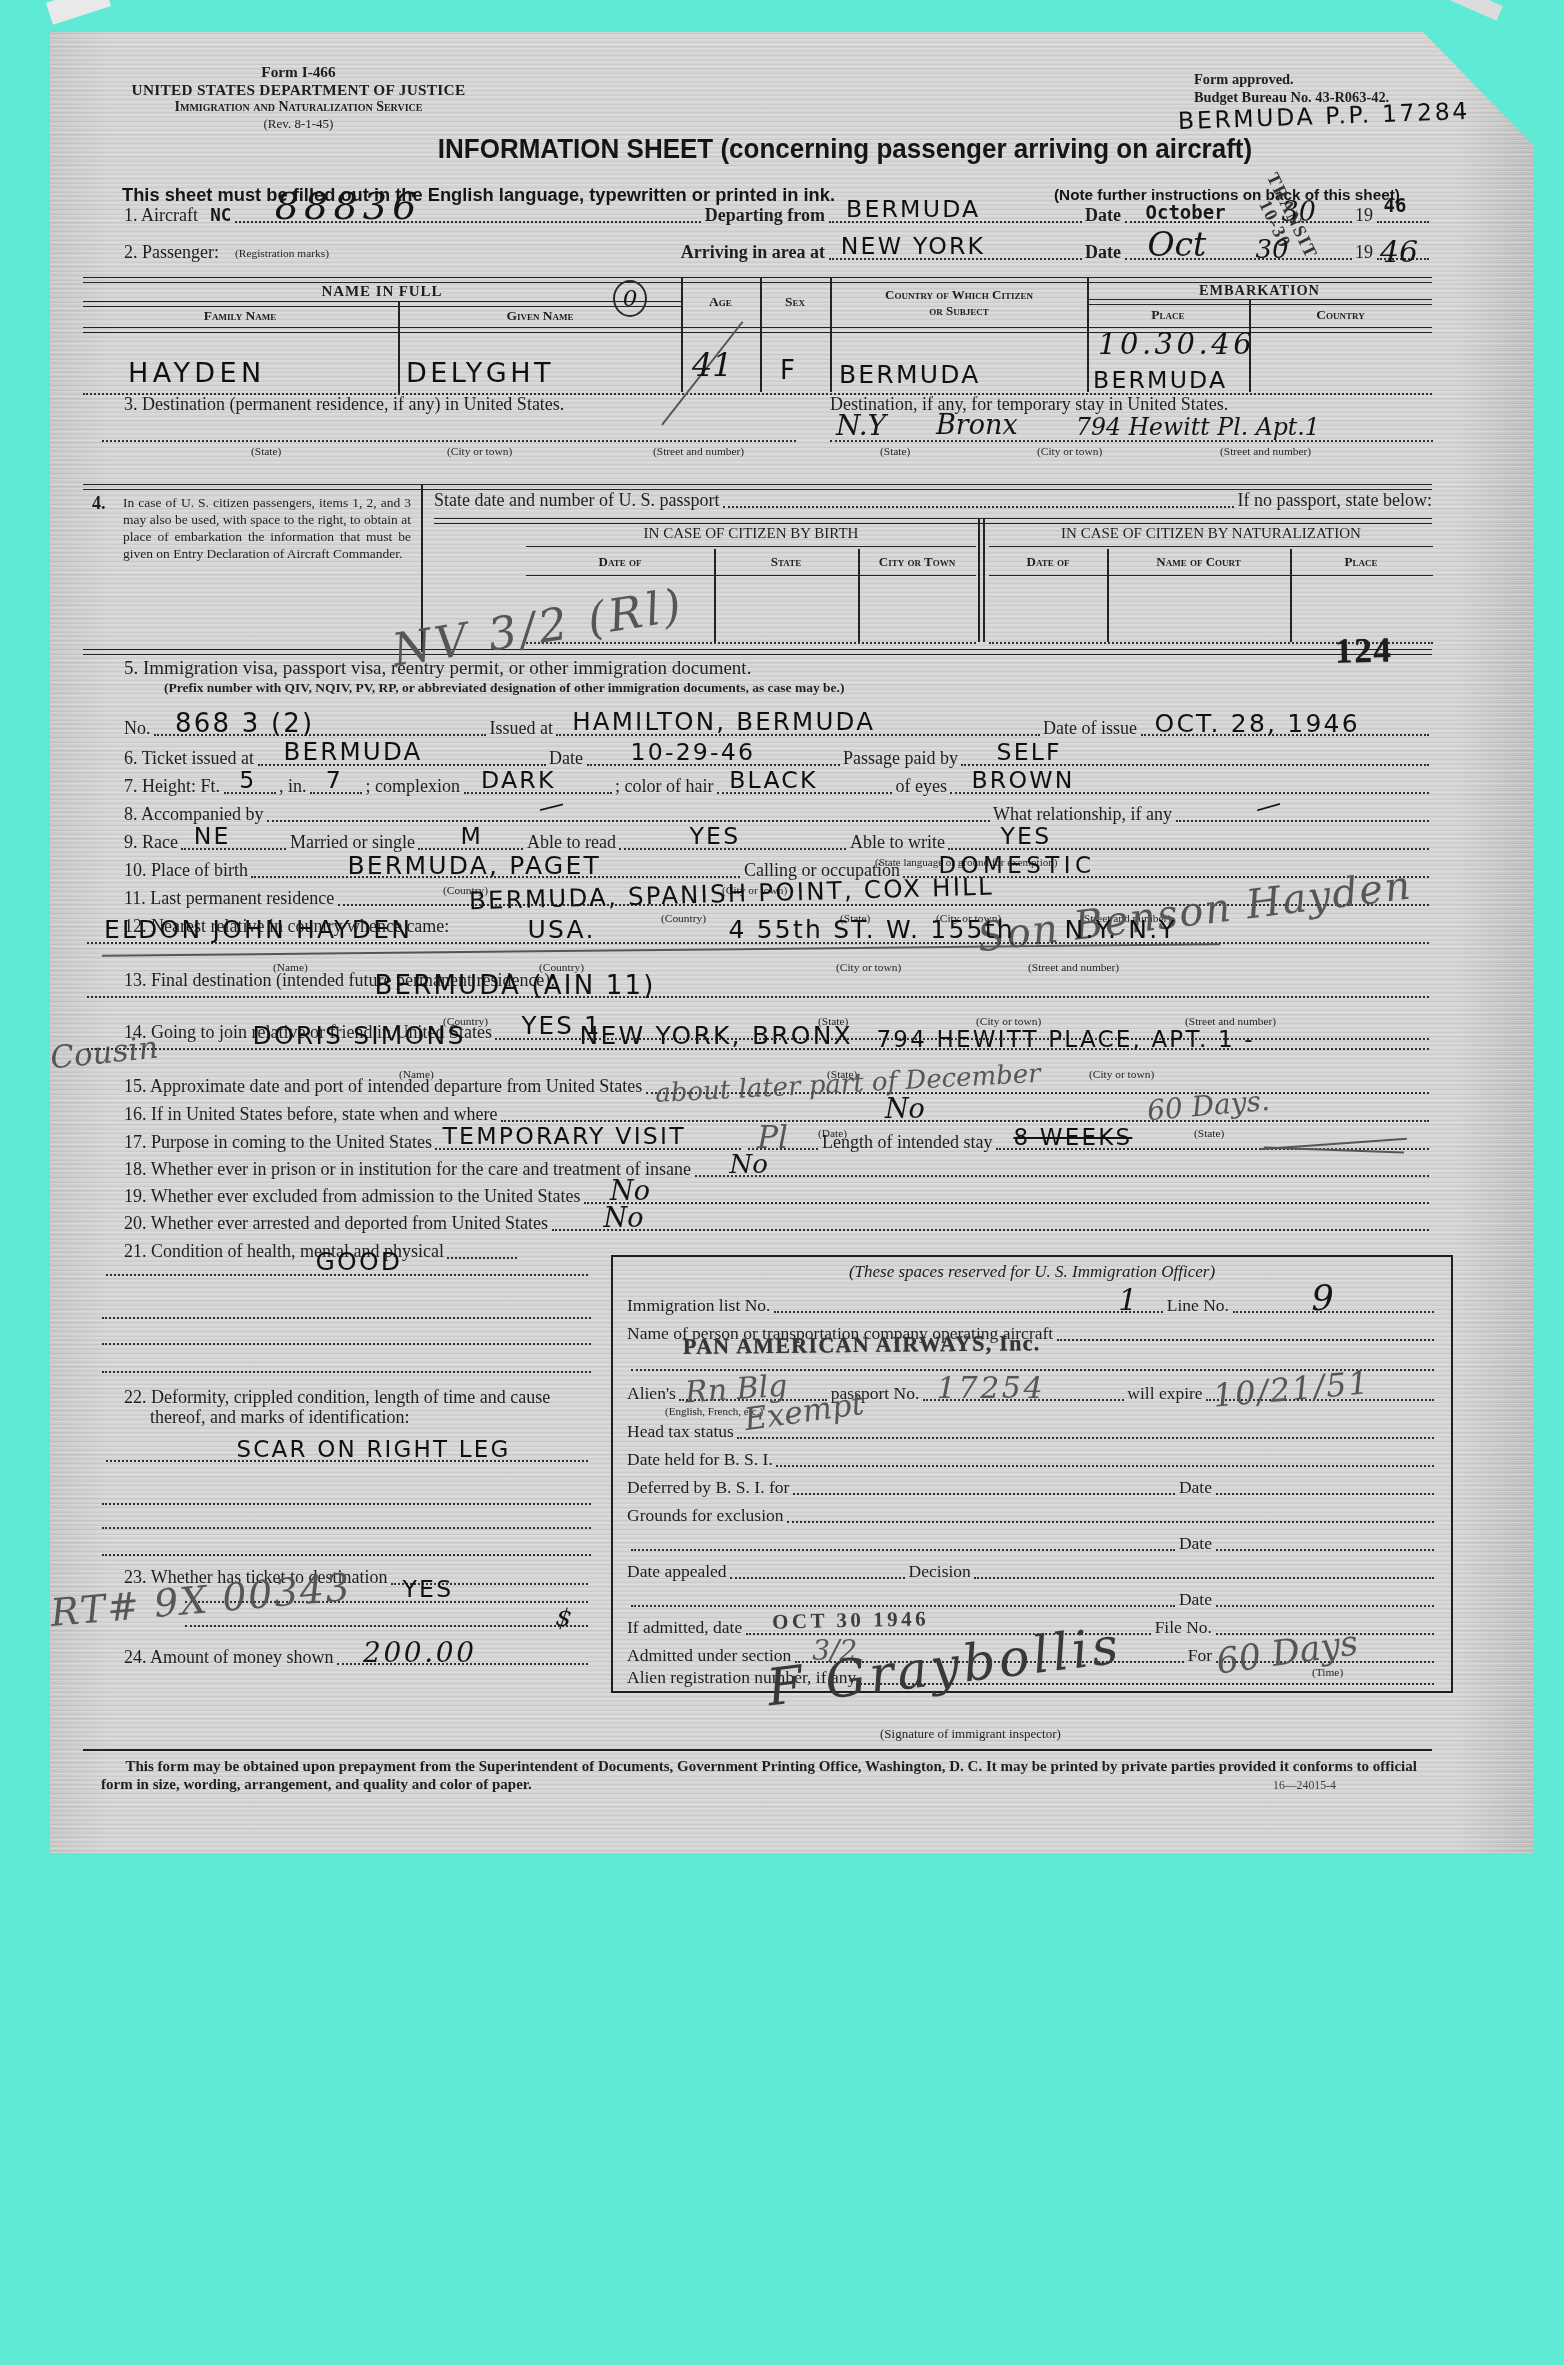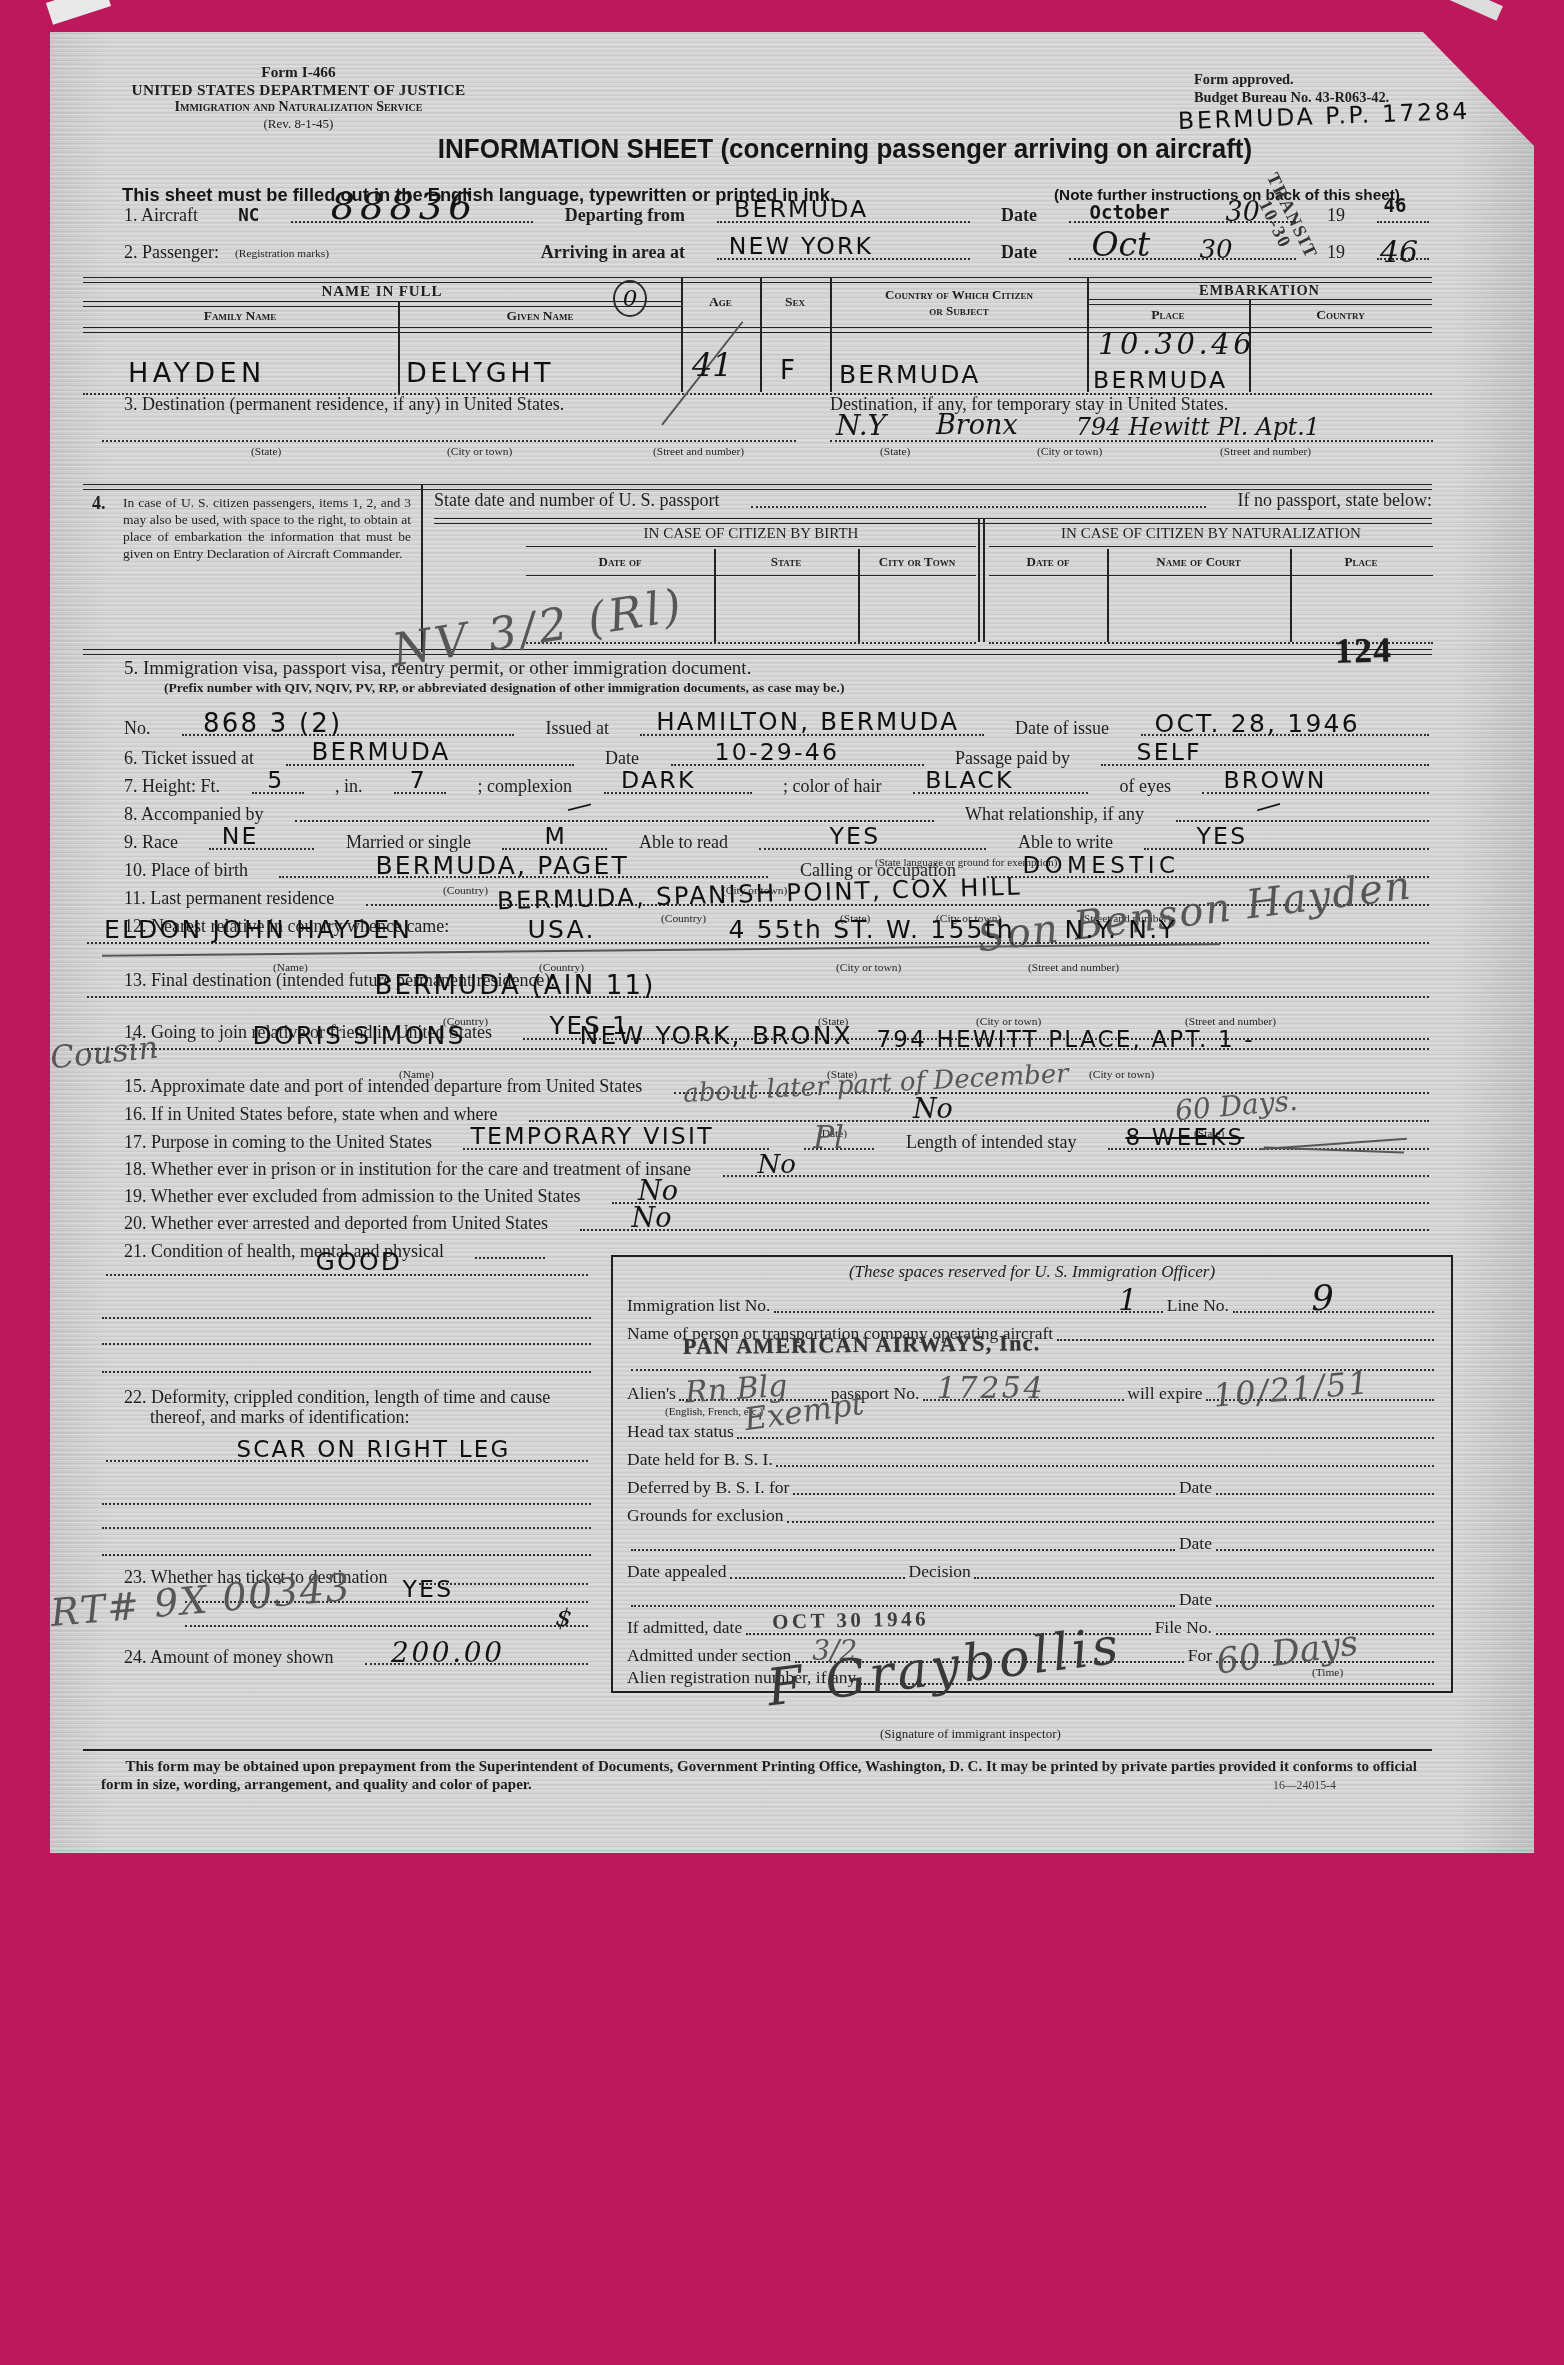--- a/index.html
+++ b/index.html
@@ -1,30 +1,30 @@
 <!DOCTYPE html>
 <html style="font-size:14px"><head>
 <meta charset="utf-8">
 <style>
   html,body{margin:0;padding:0;background:#0c0c0c;}
-  .stage{position:relative;width:1565px;height:2366px;background:#be185d;overflow:hidden;
+  .stage{position:relative;width:1565px;height:2366px;background:#5eead4;overflow:hidden;
          font-family:"Liberation Serif",serif;}
   .paper{position:absolute;left:50px;top:32px;width:1484px;height:1821px;
          background-color:#d5d5d5;
          background-image:
            repeating-linear-gradient(0deg, rgba(255,255,255,.20) 0 0.9px, rgba(0,0,0,.05) 1.7px 2.6px, rgba(255,255,255,0) 2.6px 4.4px),
            linear-gradient(90deg, rgba(0,0,0,.06), rgba(0,0,0,0) 61px, rgba(0,0,0,0) calc(100% - 79px), rgba(0,0,0,.10));
          clip-path:polygon(0 0,1373px 0,1484px 114px,1484px 1821px,0 1821px);}
   .abs{position:absolute;}
   .t{color:#1e1e1e;}
   .b{font-weight:bold;}
   .sans{font-family:"Liberation Sans",sans-serif;font-weight:bold;color:#151515;}
   .sc{font-variant:small-caps;}
   .cap{font-size:11.4px;color:#262626;white-space:nowrap;}
-  .row{position:absolute;display:flex;align-items:baseline;font-size:18px;color:#1e1e1e;white-space:nowrap;gap:28px;}
+  .row{position:absolute;display:flex;align-items:baseline;font-size:18px;color:#1e1e1e;white-space:nowrap;}
   .lbl{white-space:nowrap;}
   .fill{flex:1 1 auto;border-bottom:2.2px dotted #2e2e2e;height:5.2px;align-self:flex-end;margin:0 3.5px 2.6px 3.5px;position:relative;min-width:14px;}
   .f60{flex:0 0 52px}.f80{flex:0 0 70px}.f120{flex:0 0 105px}.f170{flex:0 0 148px}
   .f200{flex:0 0 175px}.f230{flex:0 0 201px}.f250{flex:0 0 218px}.f260{flex:0 0 227px}
   .f290{flex:0 0 253px}.f330{flex:0 0 288px}.f350{flex:0 0 306px}.f380{flex:0 0 332px}.f560{flex:0 0 489px}
   .sp{flex:1 1 auto;}
   .v{position:absolute;bottom:-1.7px;white-space:nowrap;}
   .hw{font-family:"DejaVu Sans",sans-serif;font-weight:500;letter-spacing:2.2px;color:#101010;font-size:23px;}
   .ink{font-family:"DejaVu Serif",serif;font-style:italic;font-weight:500;color:#141414;}
   .pencil{font-family:"DejaVu Serif",serif;font-style:italic;color:#565656;}

